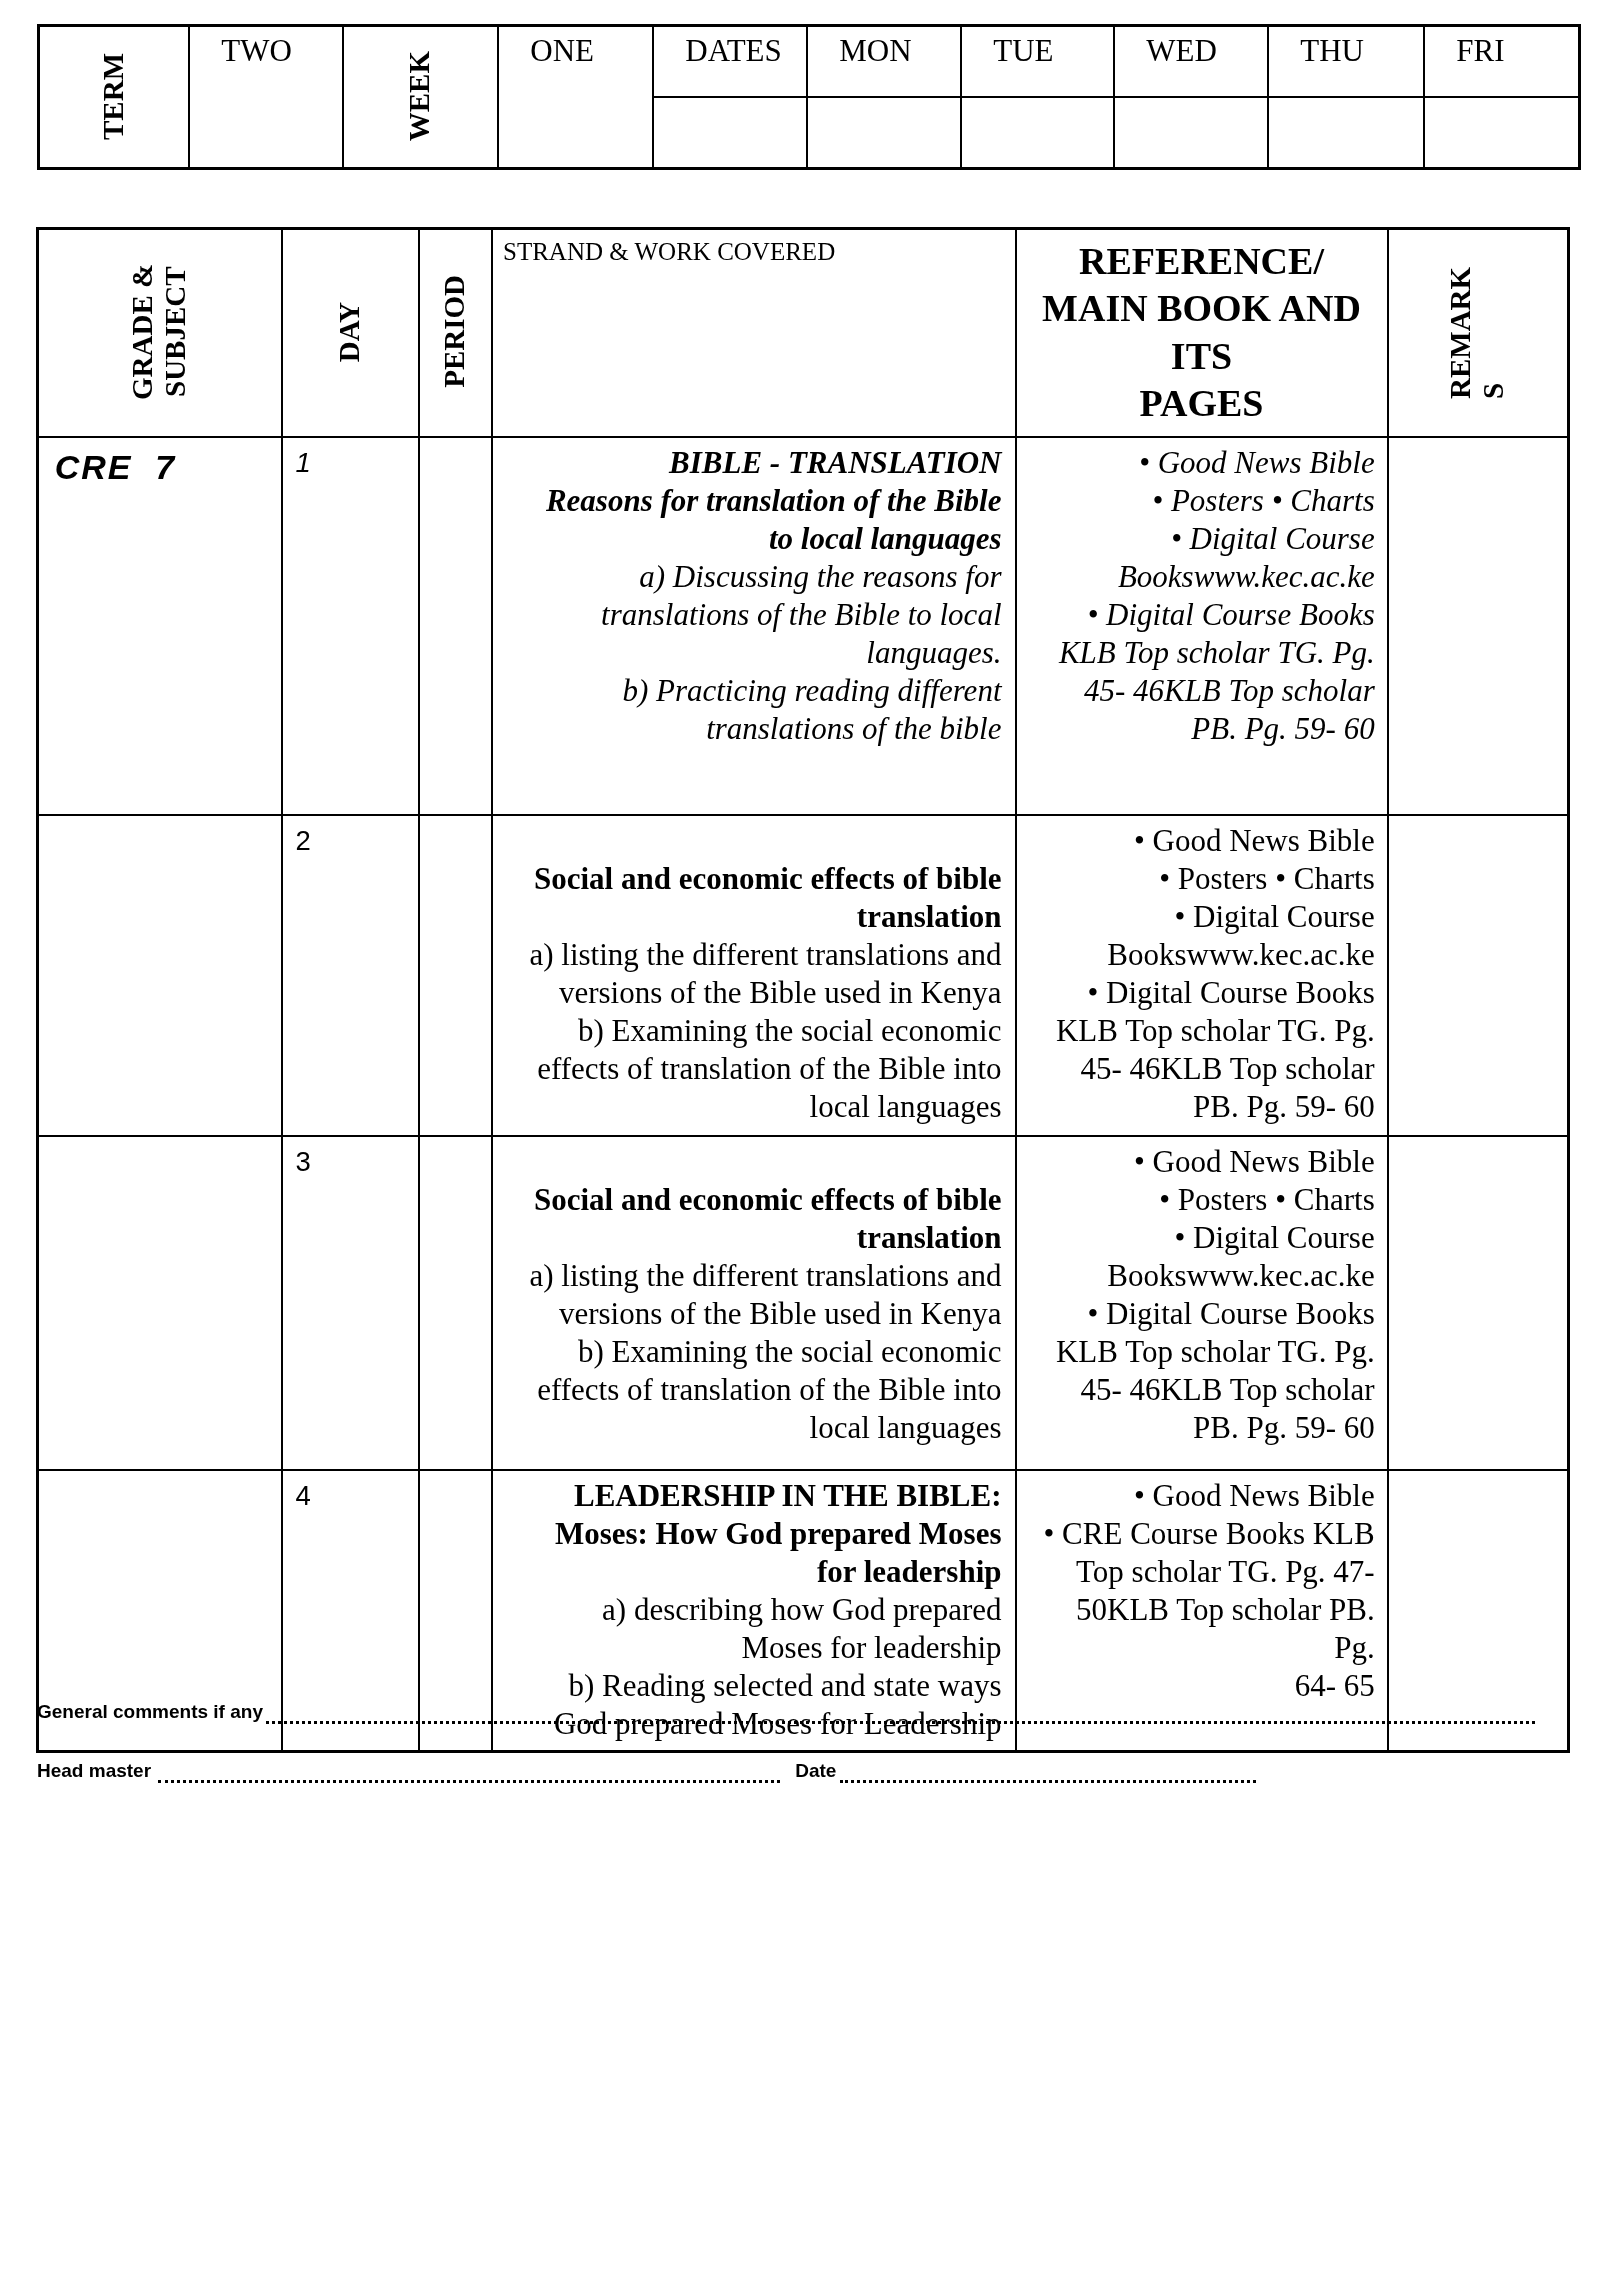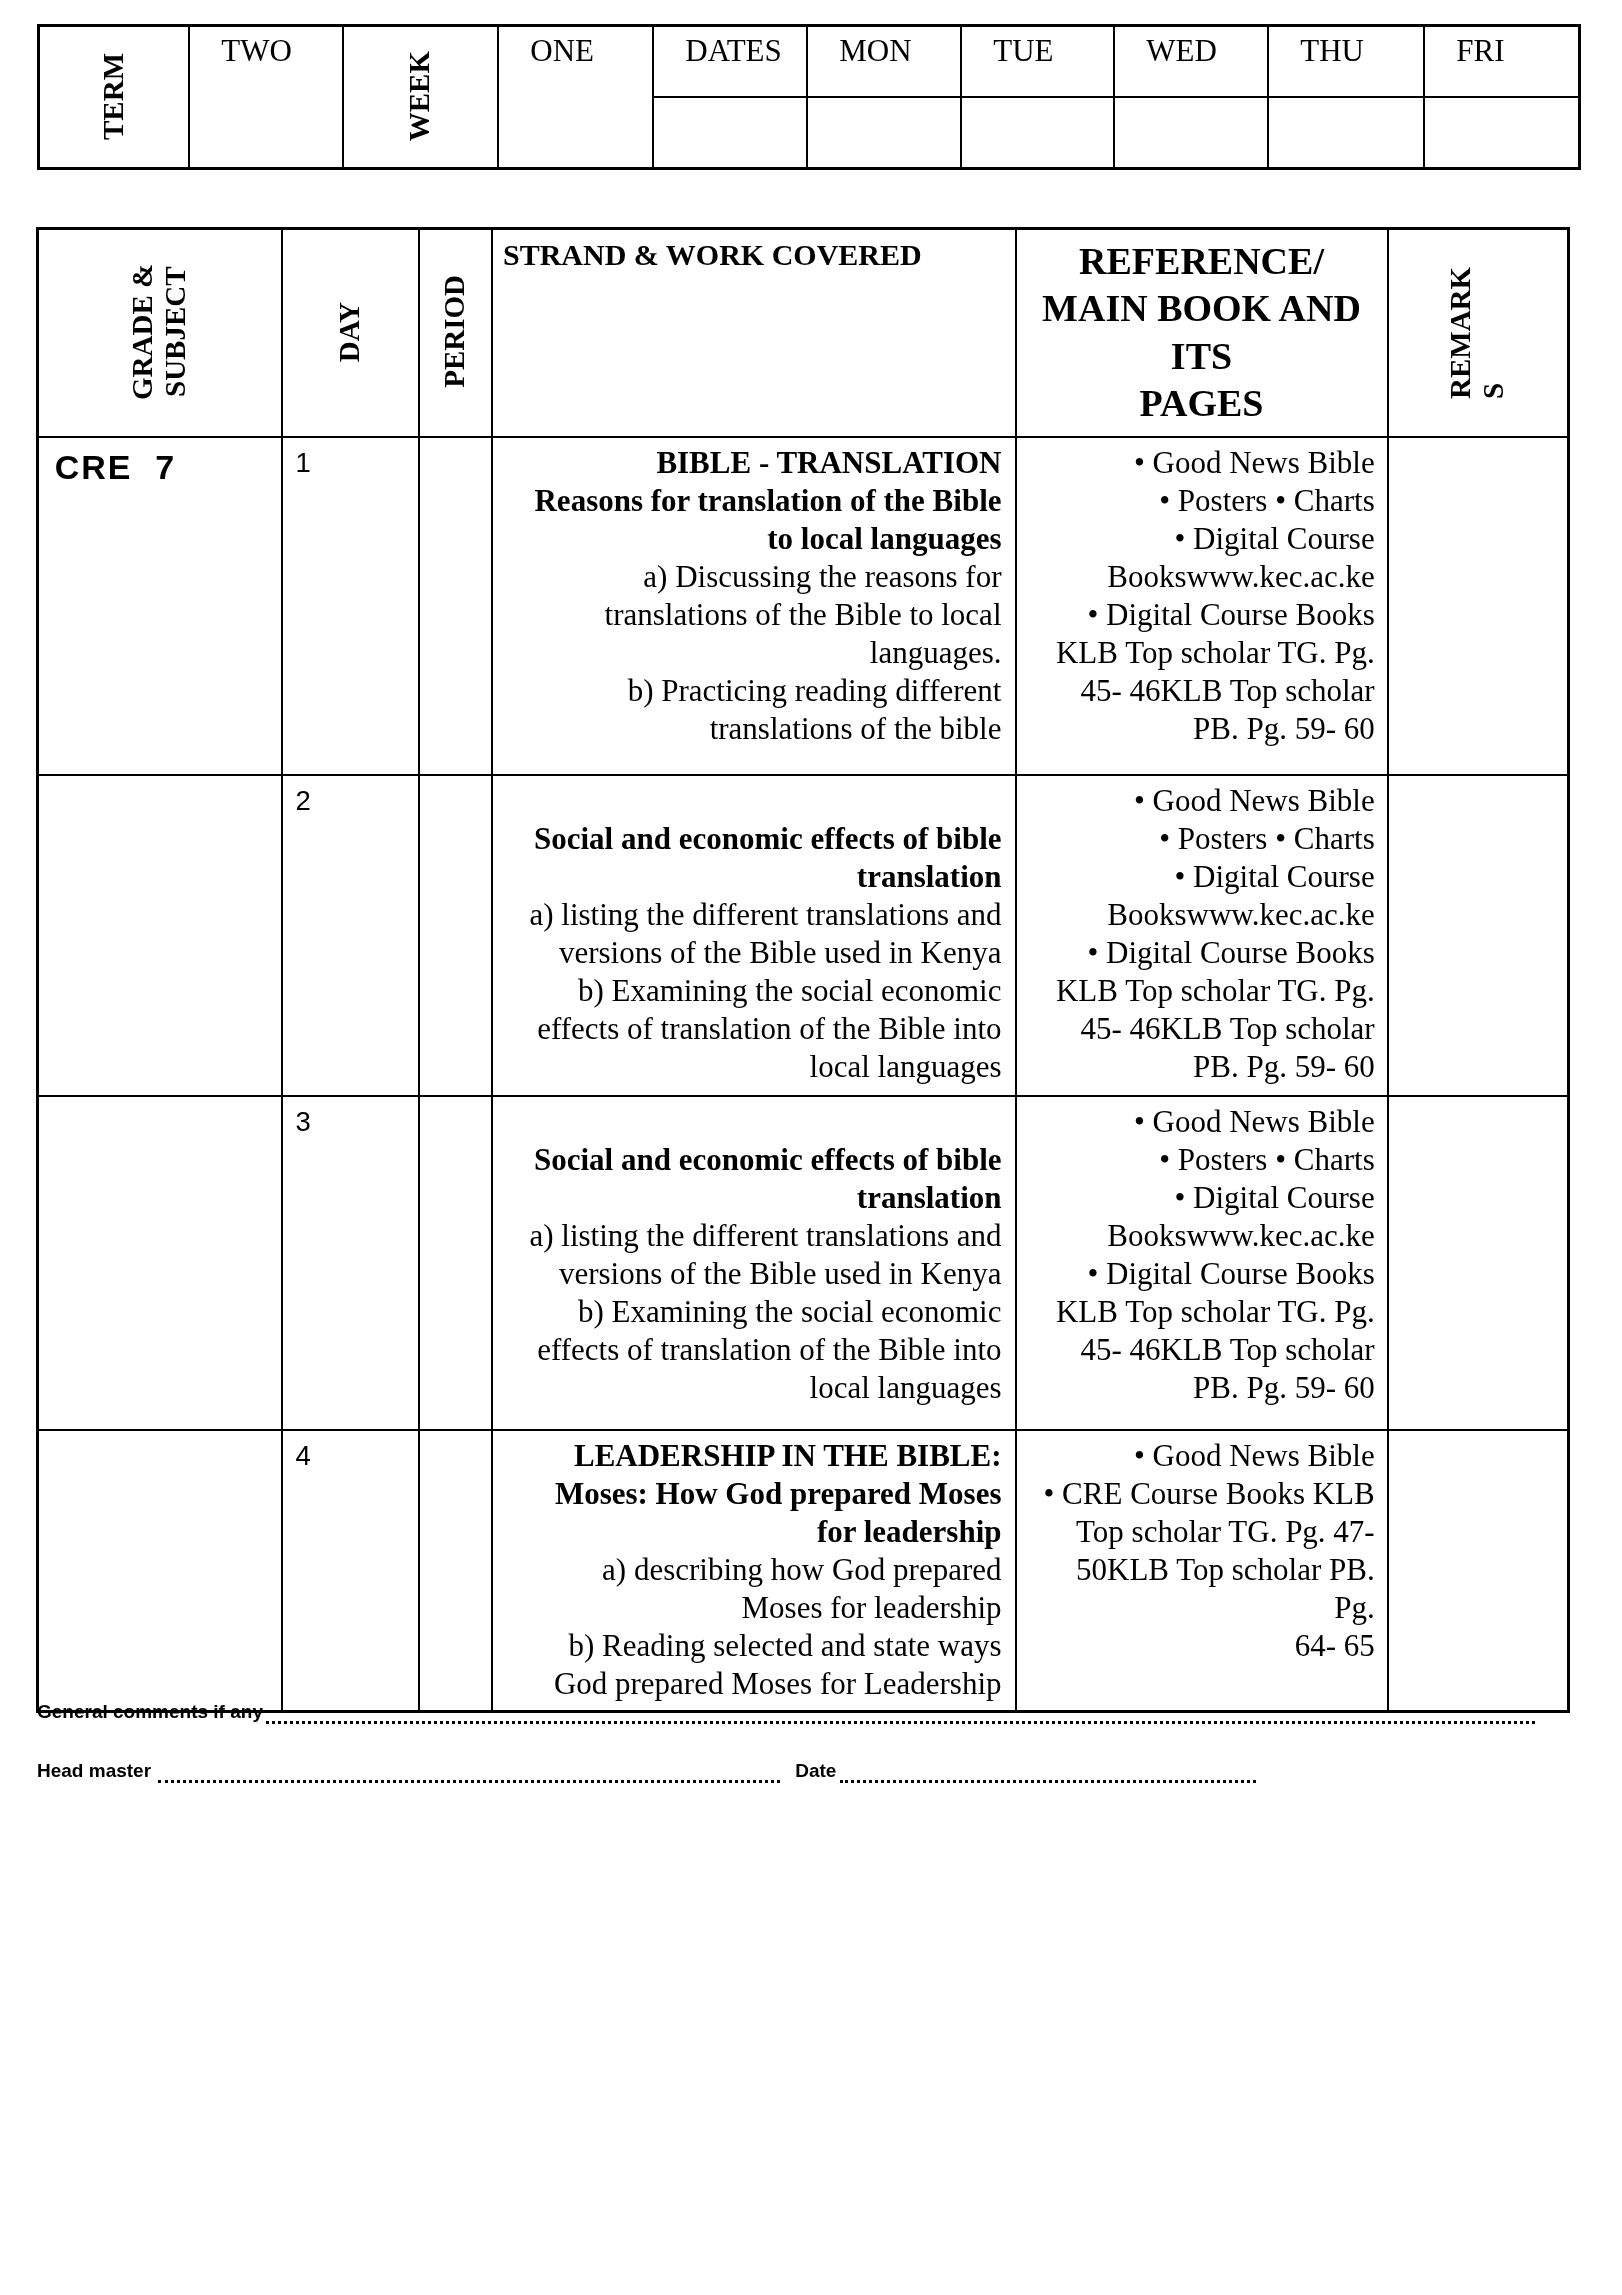--- a/index.html
+++ b/index.html
@@ -31,26 +31,26 @@
     font-size: 29px;
     line-height: 1.15;
     white-space: normal;
   }
   .vert-grade { height: 164px; }
   .vert-remarks { height: 134px; word-break: break-all; text-align: left; }
 
   
   #main-table { position: absolute; left: 36px; top: 227px; width: 1531px; border: 3.3px solid #000; }
   #main-table tr.row-head { height: 178px; }
-  #main-table tr.row-1 { height: 338px; }
+  #main-table tr.row-1 { height: 378px; font-style: italic; }
   #main-table tr.row-2 { height: 321px; }
   #main-table tr.row-3 { height: 334px; }
   #main-table tr.row-4 { height: 262px; }
 
-  .strand-head { font-weight: bold; font-size: 30px; padding: 7.9px 10.5px; line-height: 1.15; }
+  .strand-head { font-weight: normal; font-size: 25px; padding: 7.9px 10.5px; line-height: 1.15; }
   .ref-head {
     font-weight: bold; font-size: 38px; text-align: center;
     white-space: pre-line; padding: 7.9px 5.2px; line-height: 1.25;
   }
   .grade-text {
     font-family: "Liberation Sans", sans-serif;
     font-weight: bold; font-size: 34px; letter-spacing: 2px;
     padding: 10.5px 15.7px; white-space: pre;
   }
   .day-num { font-family: "Liberation Sans", sans-serif; font-size: 27.5px; padding: 9.2px 13px; }

